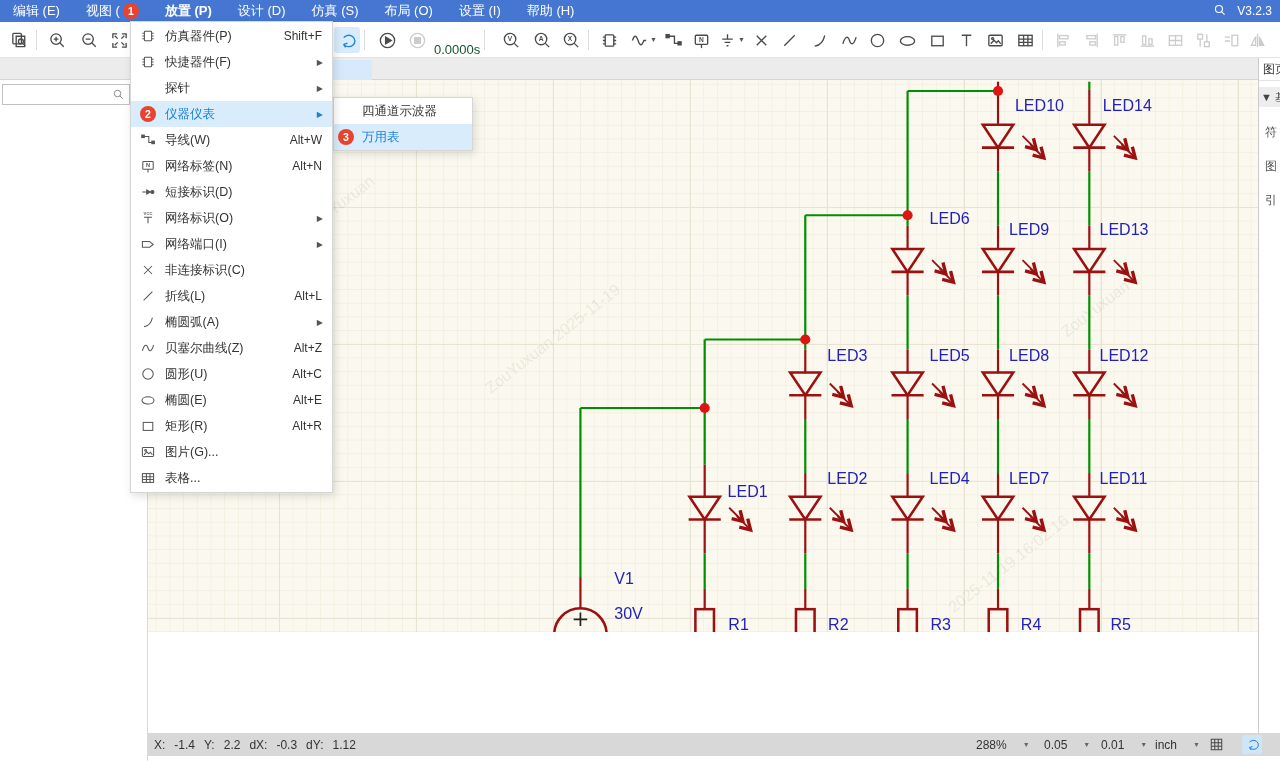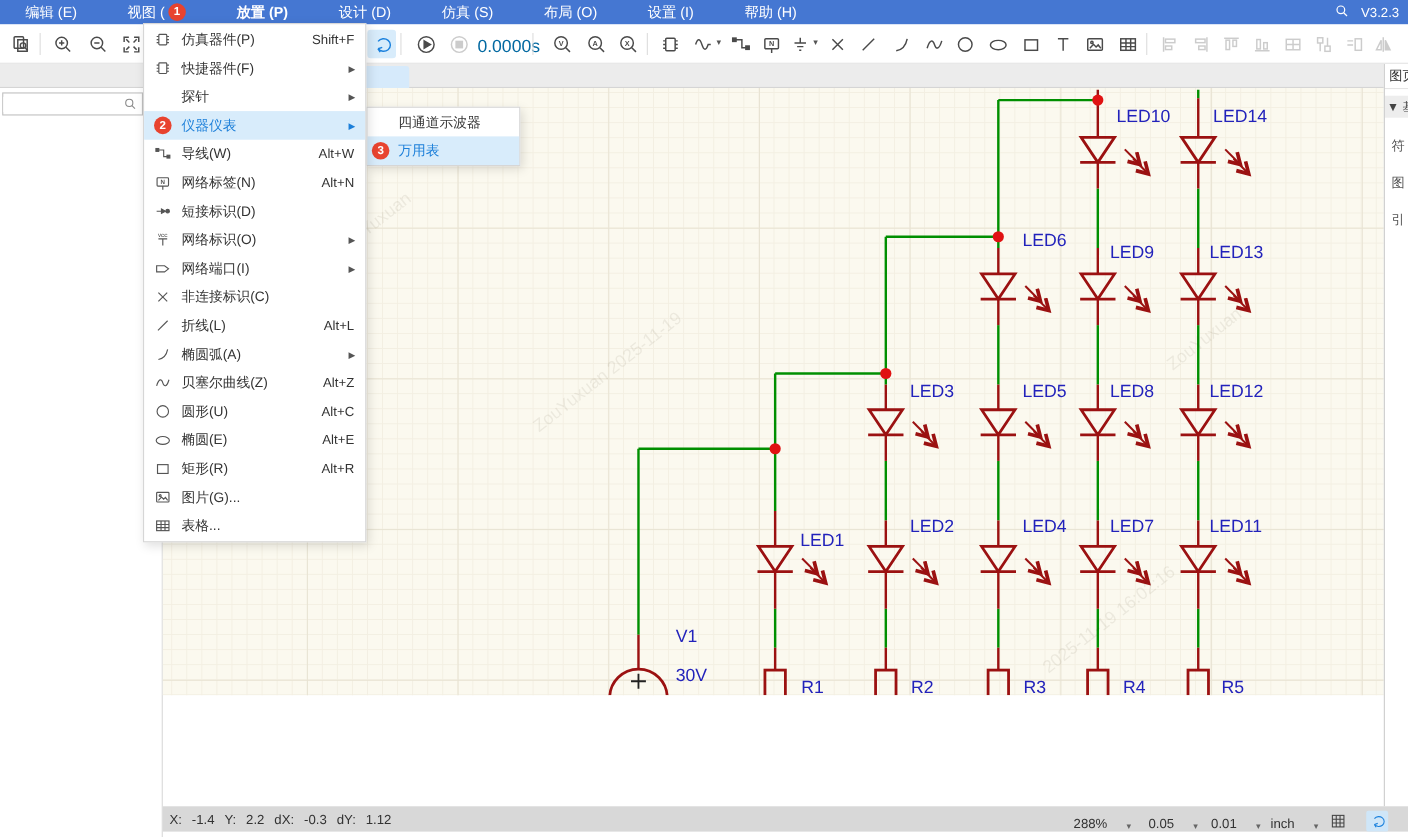--- a/index.html
+++ b/index.html
@@ -3,41 +3,41 @@
 <meta charset="utf-8">
 <style>
 *{box-sizing:border-box;margin:0;padding:0}
 html,body{width:1280px;height:761px;overflow:hidden;background:#fff;
   font-family:"Liberation Sans",sans-serif;-webkit-font-smoothing:antialiased}
 body{position:relative}
 
 
 #topbar{position:absolute;left:0;top:0;width:1280px;height:22px;background:#4577d2;
   display:flex;align-items:center;color:#fff;font-size:13px;z-index:70}
-.mb-item{padding:0 23px;height:22px;display:flex;align-items:center;gap:3px;cursor:default;white-space:nowrap}
+.mb-item{padding:0 13px;height:22px;display:flex;align-items:center;gap:3px;cursor:default;white-space:nowrap}
 .mb-item.active{font-weight:bold}
 #topbar-right{margin-left:auto;display:flex;align-items:center;gap:10px;padding-right:8px}
 #topbar-right svg{width:14px;height:14px;stroke:#fff;fill:none;stroke-width:1.6}
 #version{font-size:12px;white-space:nowrap}
 
 
 .badge{min-width:16px;height:16px;border-radius:50%;background:#e8432f;color:#fff;
   font-size:10.5px;font-weight:bold;display:inline-flex;align-items:center;justify-content:center;line-height:1}
 
 
 #toolbar{position:absolute;left:0;top:22px;width:1280px;height:36px;background:#fff;
   border-bottom:1px solid #e3e3e3;z-index:30}
 .tbtn{position:absolute;top:5px;width:26px;height:26px;display:flex;align-items:center;
   justify-content:center;border-radius:3px}
 .tbtn svg{width:19px;height:19px;stroke:currentColor;fill:none;stroke-width:1.4;color:#4a4a4a}
 .tbtn.disabled svg{color:#cccccc}
 .tbtn.active{background:#d8ecfb}
 .tbtn.active svg{color:#1d82dd}
 .tdiv{position:absolute;top:8px;width:1px;height:20px;background:#ddd}
-.ttime{position:absolute;top:12px;font-size:16px;color:#0369a1}
+.ttime{position:absolute;top:20px;font-size:13px;color:#14532d}
 .tcaret{position:absolute;top:14px;font-size:7px;color:#555}
 svg .lt{fill:currentColor;stroke:none;font-size:7px;font-weight:bold;font-family:"Liberation Sans",sans-serif}
 svg .lts{fill:currentColor;stroke:none;font-size:5.2px;font-weight:bold;font-family:"Liberation Sans",sans-serif}
 
 
 #leftpanel{position:absolute;left:0;top:58px;width:148px;height:703px;background:#fff;
   border-right:1px solid #d9d9d9;z-index:10}
 #searchbox{position:absolute;left:2px;top:26px;width:128px;height:21px;border:1px solid #c0c0c0;
   background:#fff;display:flex;align-items:center}
 #searchbox input{border:none;outline:none;flex:1;font-size:12px;min-width:0;padding-left:4px;
@@ -92,21 +92,21 @@
 .sm-item{height:26px;display:flex;align-items:center;padding-left:28px;font-size:12.5px;
   color:#333;position:relative;cursor:default}
 .sm-item.hl{background:#d8ecfb;color:#1c7fd9}
 .sm-badge{position:absolute;left:4px;top:5px}
 
 
 #statusbar{position:absolute;left:148px;top:733px;width:1132px;height:23px;background:#d8d8d8;
   font-size:12px;color:#333;z-index:20}
 #sb-left{position:absolute;left:6px;top:0;height:23px;display:flex;align-items:center;gap:9px}
 .sb-pair{display:flex;gap:9px}
-.sb-grp{position:absolute;top:0;height:23px;display:flex;align-items:flex-end;gap:16px}
+.sb-grp{position:absolute;top:0;height:23px;display:flex;align-items:center;gap:16px}
 .sb-caret{font-size:7px;color:#666}
 .sb-ic{width:20px;height:19px;display:flex;align-items:center;justify-content:center;border-radius:2px}
 .sb-ic svg{width:15px;height:15px;stroke:#444;fill:none;stroke-width:1.3}
 .sb-ic.blue{background:#cfe6f8}
 .sb-ic.blue svg{stroke:#1d82dd}
 </style>
 </head>
 <body>
 
 <svg width="0" height="0" style="position:absolute" aria-hidden="true">

